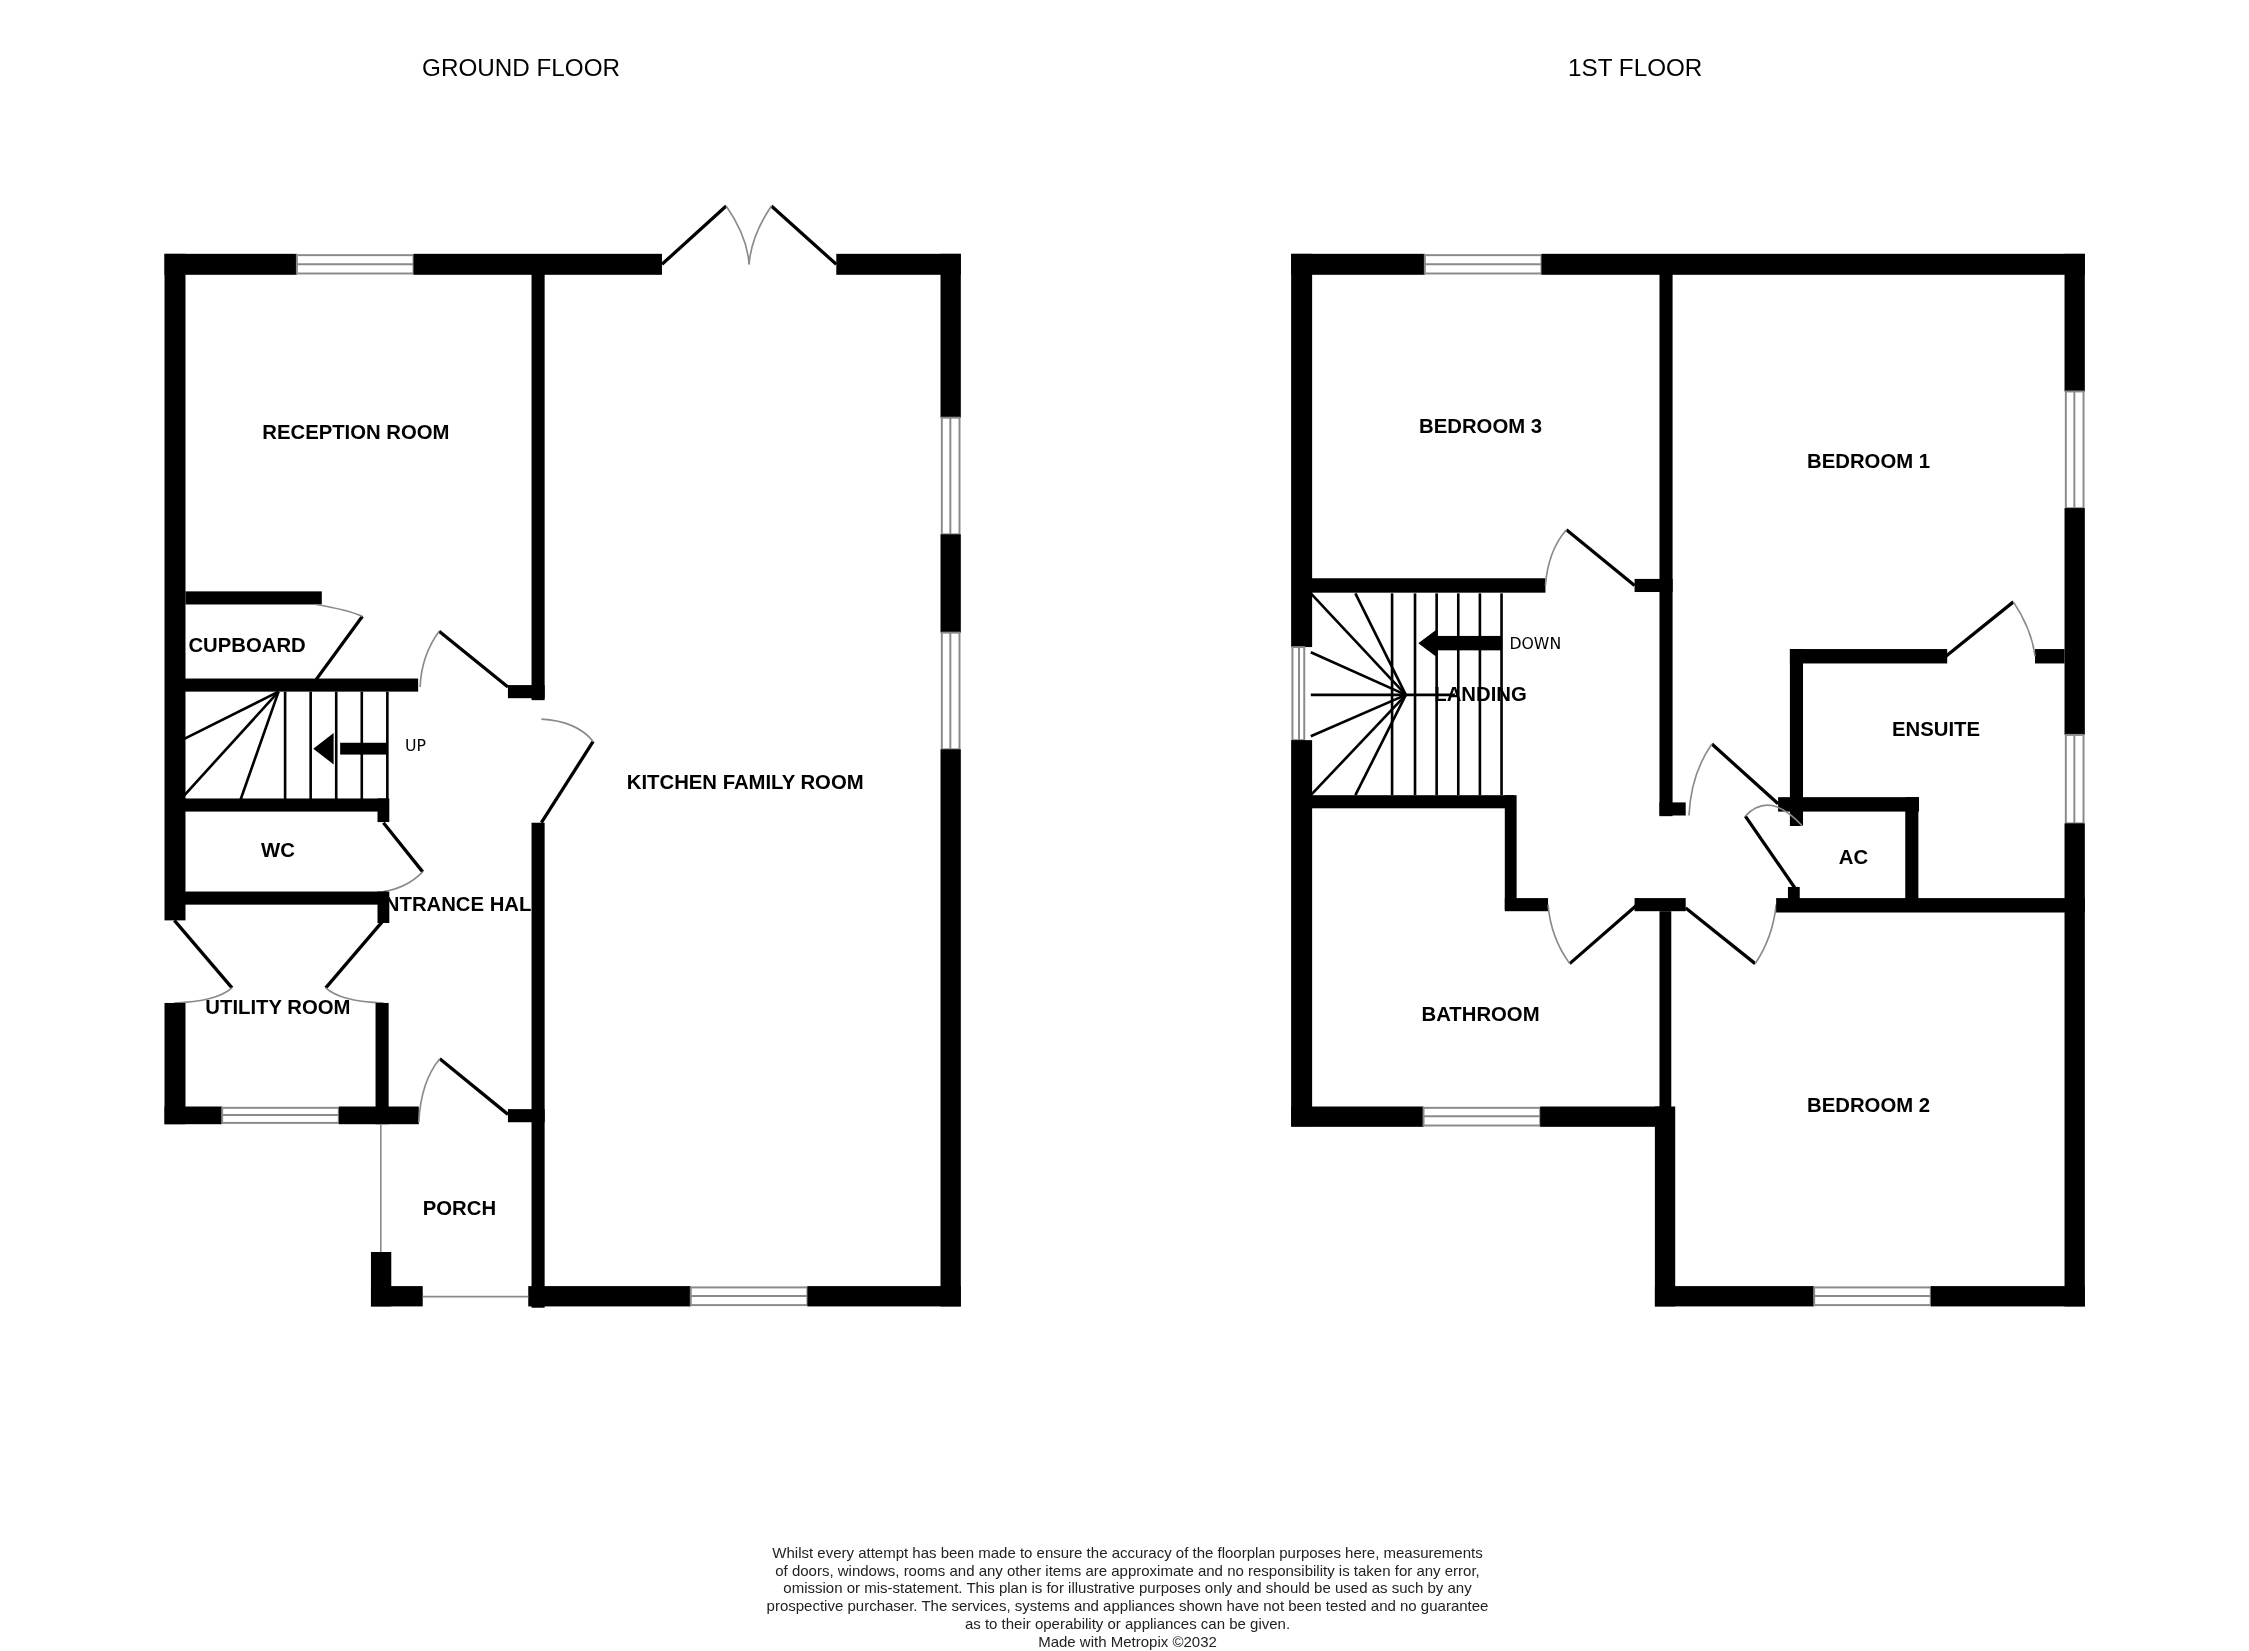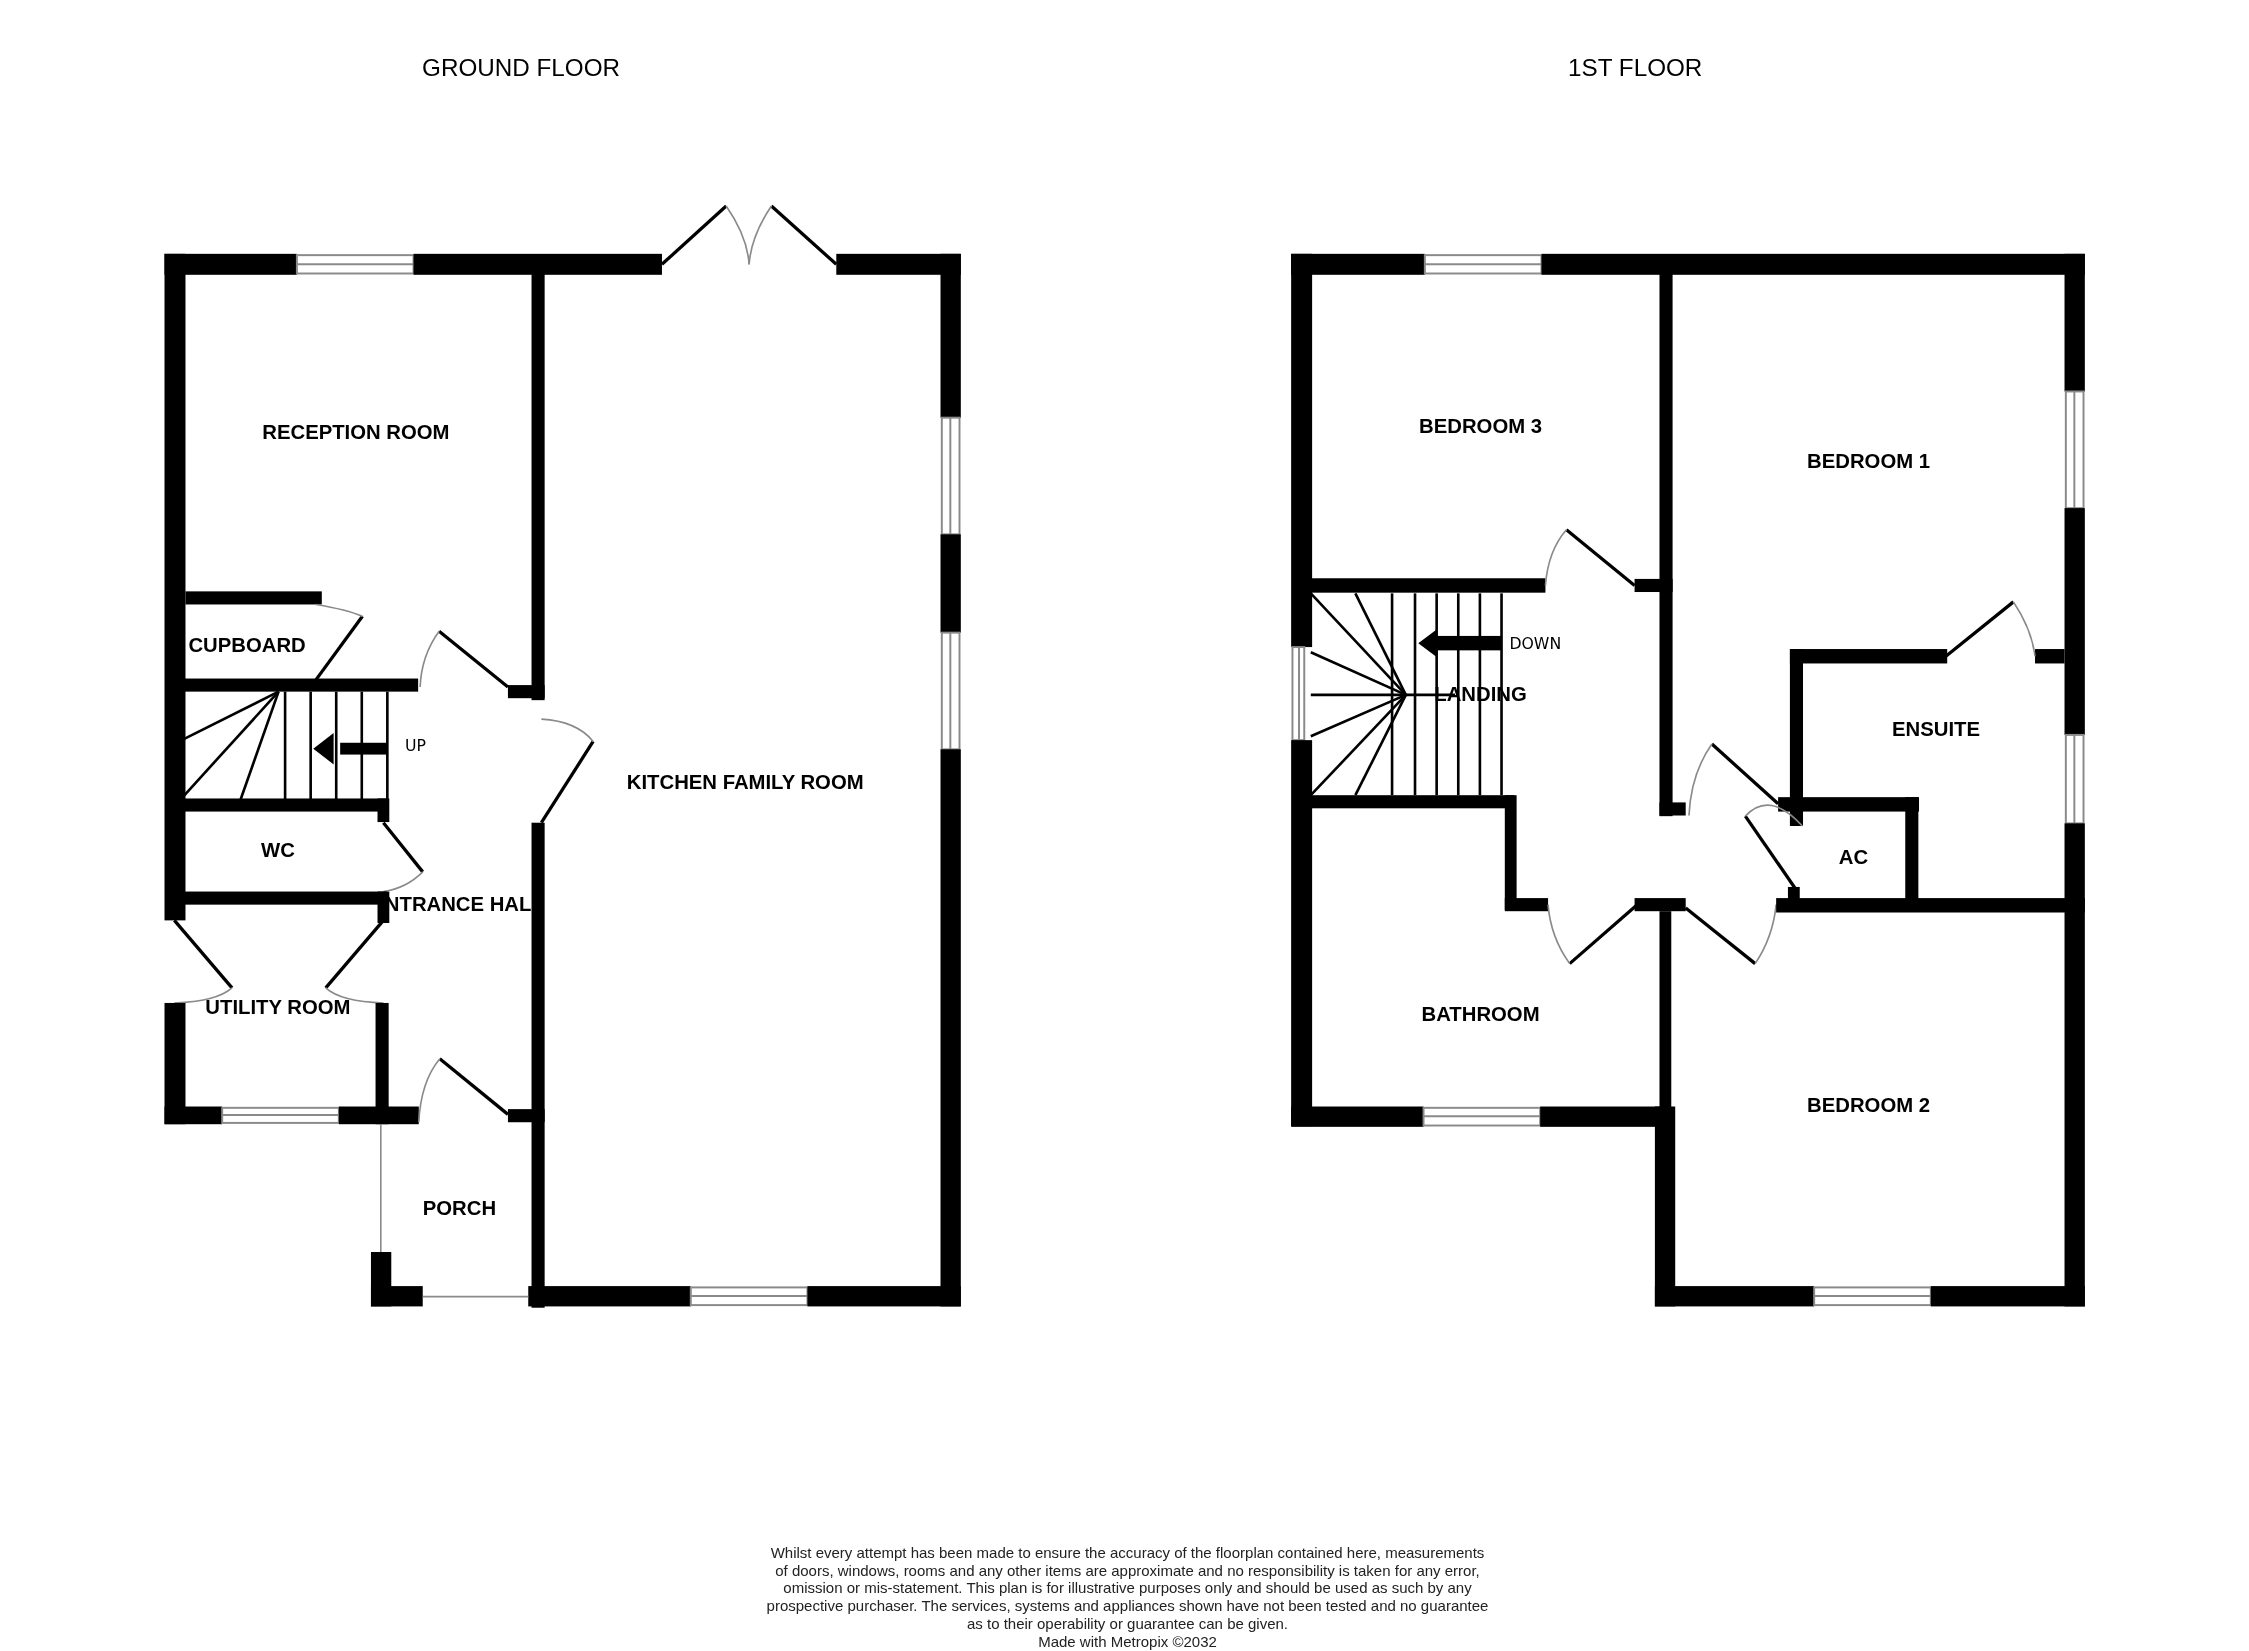--- a/index.html
+++ b/index.html
@@ -255,20 +255,20 @@
   <text class="room-label" x="2259" y="661">BEDROOM 3</text>
   <text class="room-label" x="2851" y="714">BEDROOM 1</text>
   <text class="room-label" x="2259" y="1070">LANDING</text>
   <text class="room-label" x="2954" y="1123">ENSUITE</text>
   <text class="room-label" x="2828" y="1318">AC</text>
   <text class="room-label" x="2259" y="1557">BATHROOM</text>
   <text class="room-label" x="2851" y="1697">BEDROOM 2</text>
 </svg>
 
 <div class="disclaimer">
-  <span class="line">Whilst every attempt has been made to ensure the accuracy of the floorplan contained here, measurements</span>
+  <span class="line">Whilst every attempt has been made to ensure the accuracy of the floorplan purposes here, measurements</span>
   <span class="line">of doors, windows, rooms and any other items are approximate and no responsibility is taken for any error,</span>
   <span class="line">omission or mis-statement. This plan is for illustrative purposes only and should be used as such by any</span>
   <span class="line">prospective purchaser. The services, systems and appliances shown have not been tested and no guarantee</span>
-  <span class="line">as to their operability or guarantee can be given.</span>
+  <span class="line">as to their operability or appliances can be given.</span>
   <span class="line">Made with Metropix ©2032</span>
 </div>
 
 
 </body></html>

